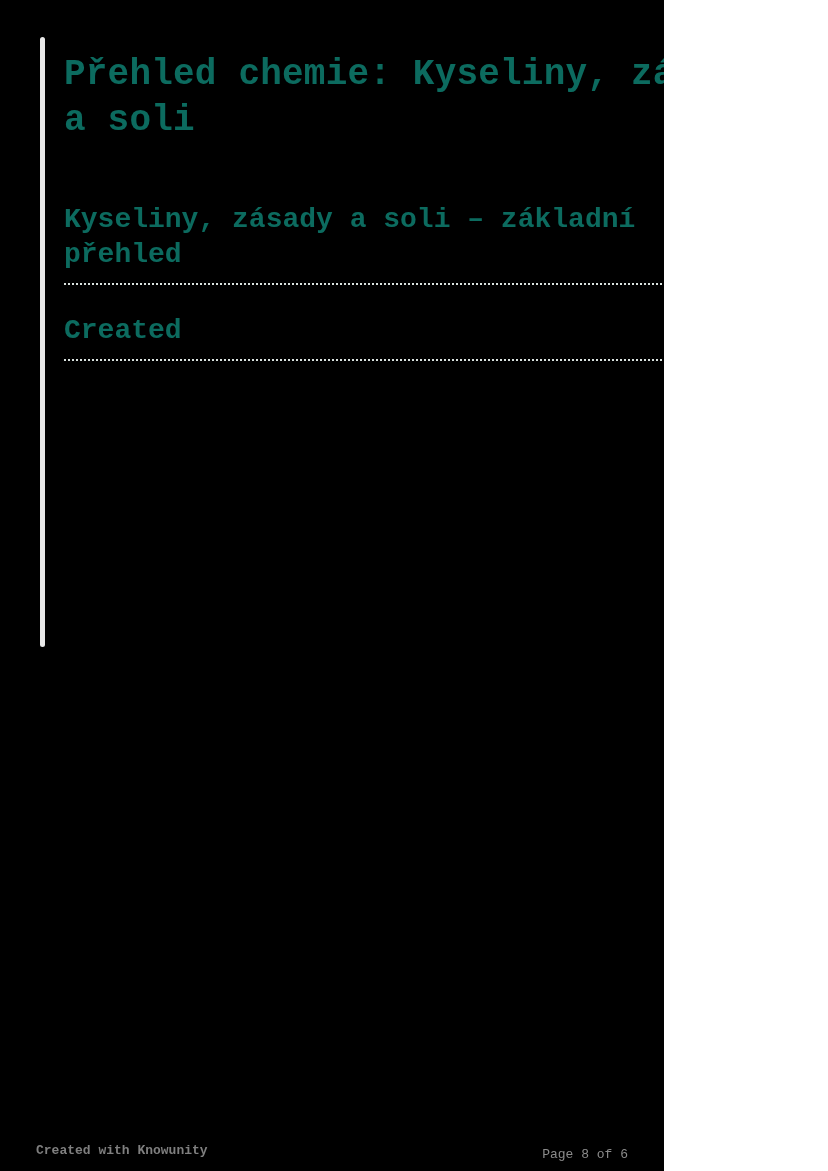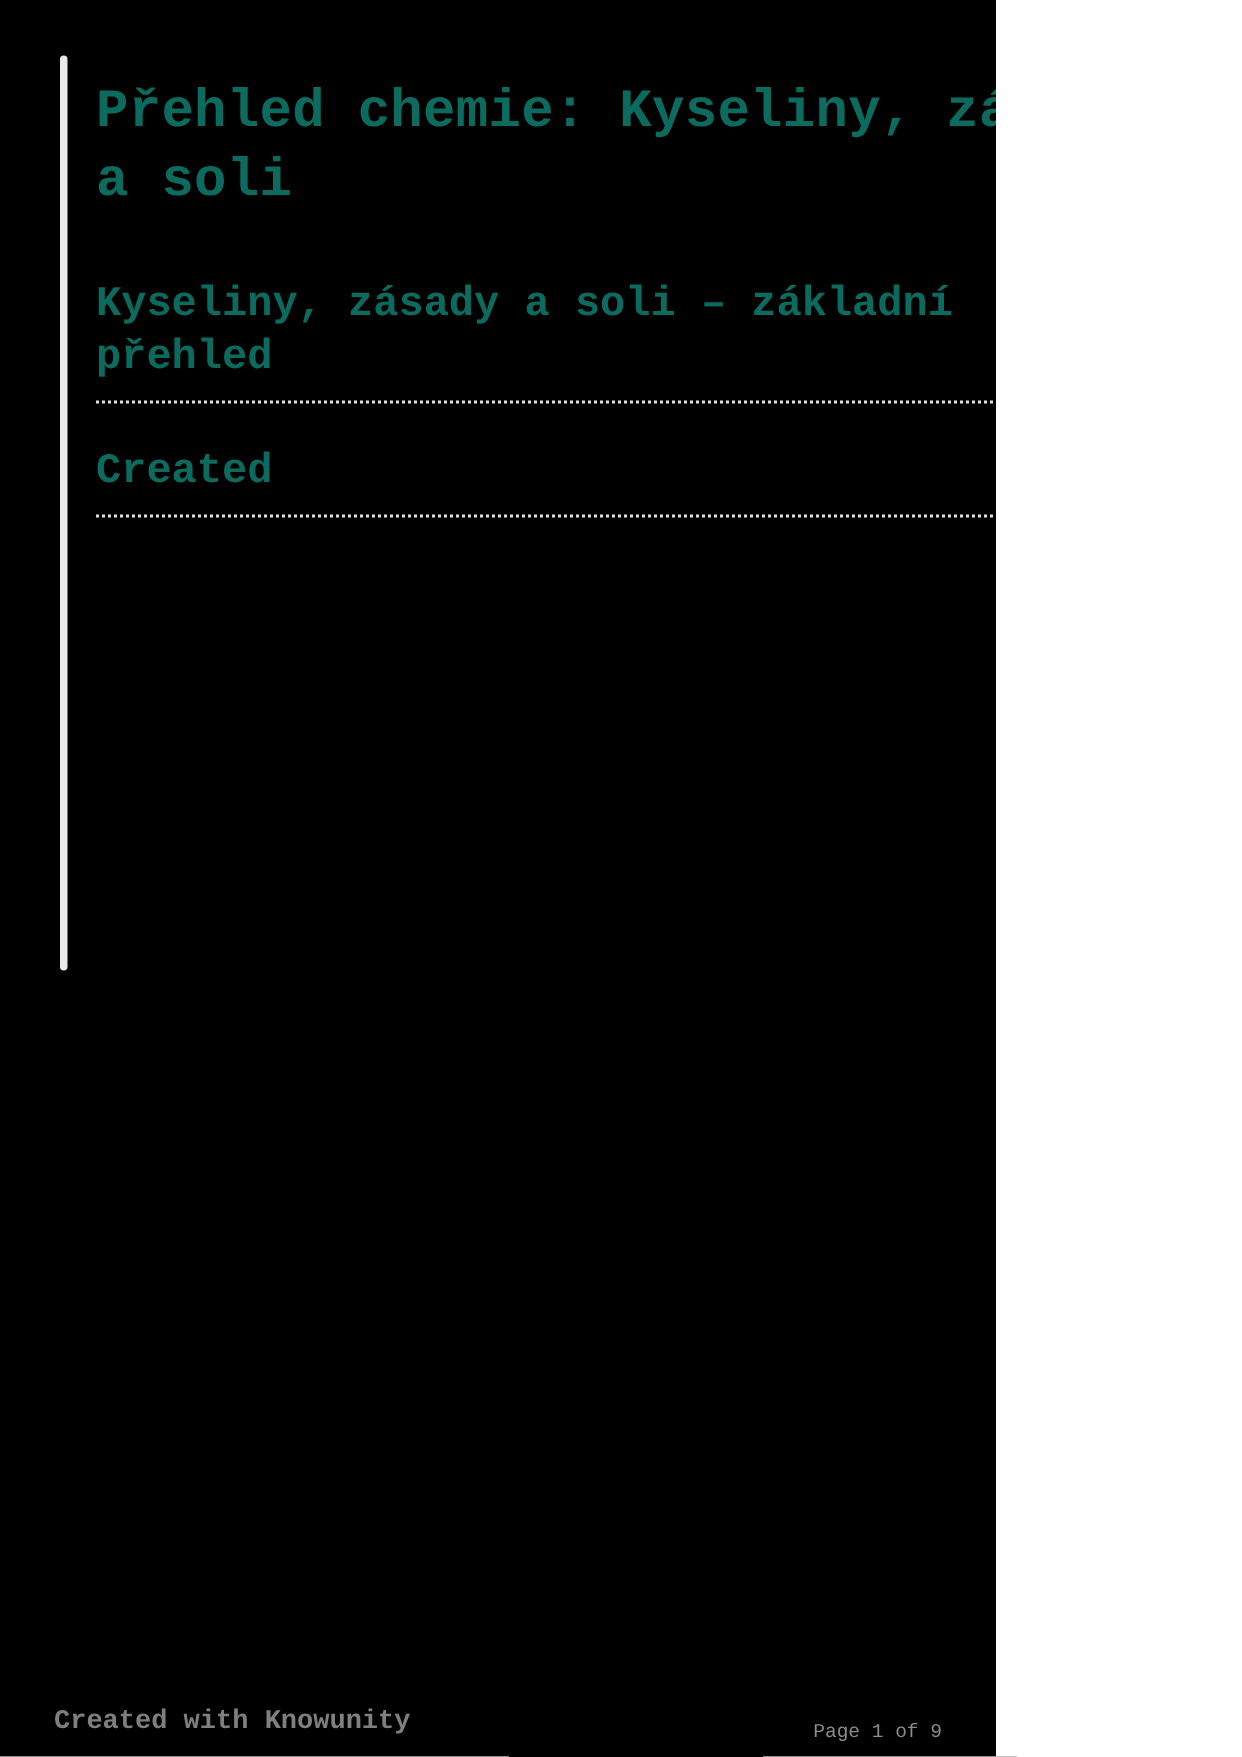--- a/index.html
+++ b/index.html
@@ -47,37 +47,37 @@
   .section-heading {
     margin: 28px 0 0 0;
     padding-bottom: 11px;
     font-size: 28px;
     line-height: 1.25;
     font-weight: bold;
     color: #0c6b5f;
     border-bottom: 2px dotted #d9e2df;
   }
   .section-heading.first {
-    margin-top: 42px;
+    margin-top: 58px;
   }
   .section-body {
     margin: 24px 0 0 0;
     font-size: 17.5px;
     line-height: 1.62;
     color: #1e7b6e;
   }
   .section-body sup {
     font-size: 11px;
     line-height: 0;
   }
   .footer-left {
     position: absolute;
     left: 36px;
     bottom: 13px;
-    font-size: 18px;
+    font-size: 13px;
     font-weight: bold;
     color: #7f7f7f;
   }
   .footer-right {
     position: absolute;
     right: 36px;
     bottom: 9px;
     font-size: 13px;
     color: #8b8b8b;
   }
@@ -97,15 +97,15 @@
     <h2 class="section-heading first">Kyseliny, zásady a soli – základní přehled</h2>
 
 
     <h2 class="section-heading">Created</h2>
 
 
   </div>
 
   <div class="footer-left">Created with Knowunity</div>
 
-  <div class="footer-right">Page 1 of 9</div>
+  <div class="footer-right">Page 8 of 6</div>
 
 </div>
 
 </body></html>

